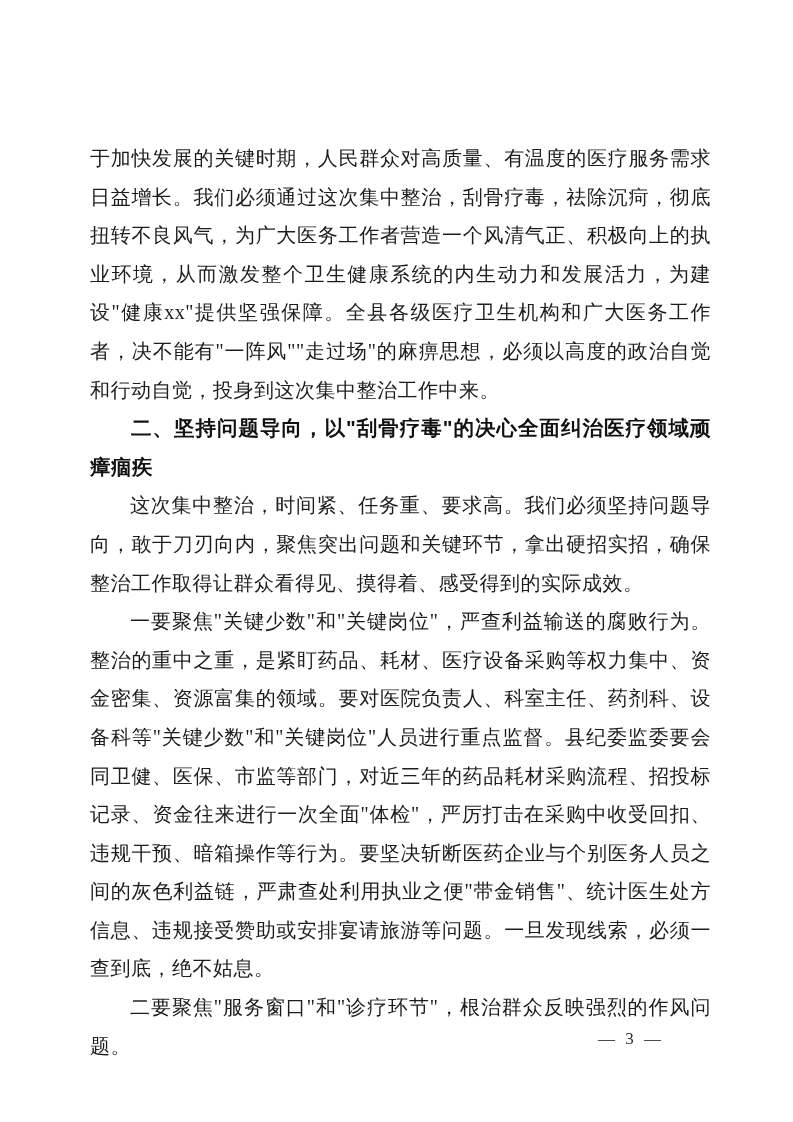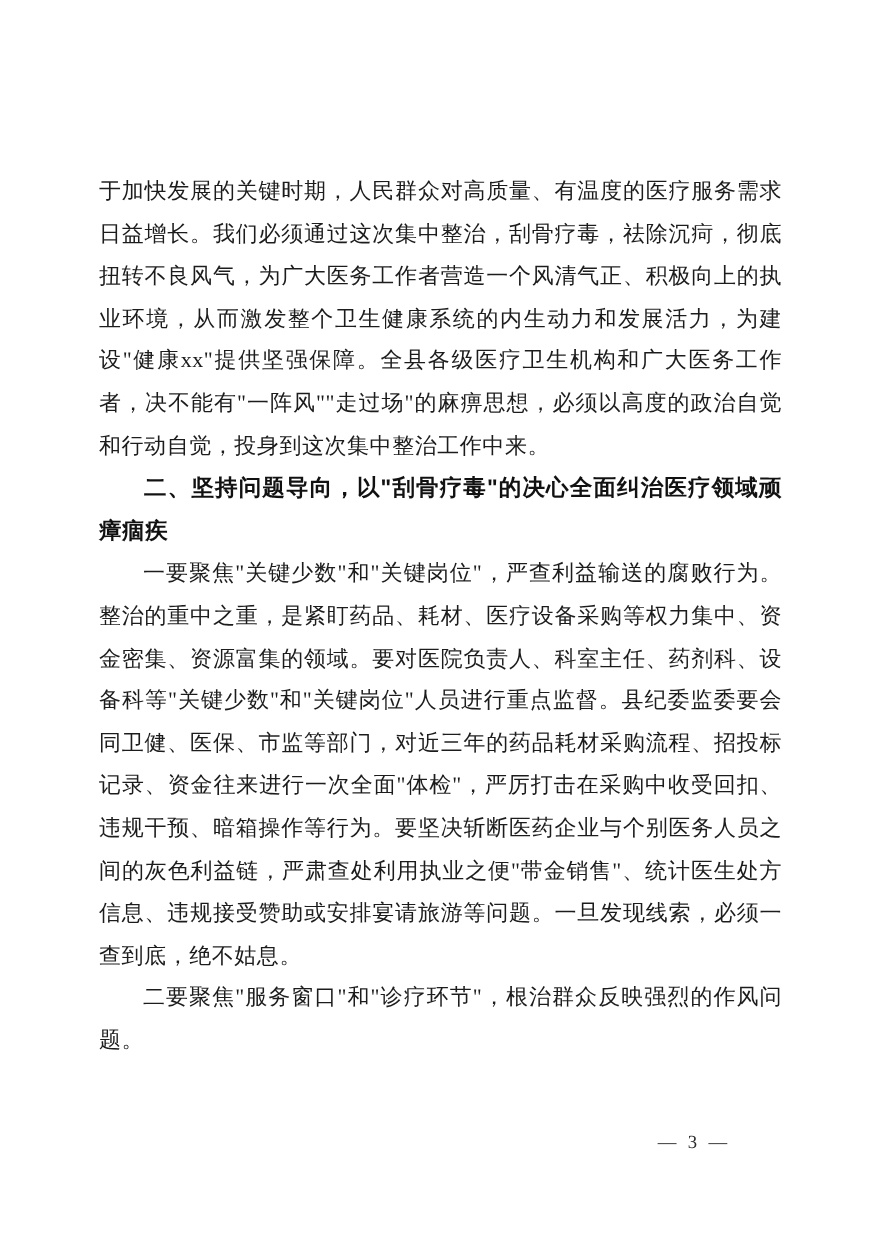--- a/index.html
+++ b/index.html
@@ -12,21 +12,21 @@
     width: 793px;
     height: 1122px;
     background: #ffffff;
     overflow: hidden;
     font-family: "Liberation Serif", "DejaVu Serif", serif;
     color: #1c1c1c;
   }
   .content {
     position: absolute;
     left: 90px;
-    top: 155px;
+    top: 139px;
     width: 621px;
   }
   .para {
     margin: 0;
     font-size: 20px;
     line-height: 38.6px;
     text-align: justify;
     text-justify: inter-ideograph;
     letter-spacing: 0.5px;
     text-indent: 2em;
@@ -57,17 +57,18 @@
     font-family: "Liberation Serif", "DejaVu Serif", serif;
   }
 </style>
 </head>
 <body>
 
 <div class="page">
   <div class="content">
     <p class="para no-indent">于加快发展的关键时期，人民群众对高质量、有温度的医疗服务需求日益增长。我们必须通过这次集中整治，刮骨疗毒，祛除沉疴，彻底扭转不良风气，为广大医务工作者营造一个风清气正、积极向上的执业环境，从而激发整个卫生健康系统的内生动力和发展活力，为建设"健康xx"提供坚强保障。全县各级医疗卫生机构和广大医务工作者，决不能有"一阵风""走过场"的麻痹思想，必须以高度的政治自觉和行动自觉，投身到这次集中整治工作中来。</p>
     <h2 class="heading">二、坚持问题导向，以"刮骨疗毒"的决心全面纠治医疗领域顽瘴痼疾</h2>
+    <p class="para">这次集中整治，时间紧、任务重、要求高。我们必须坚持问题导向，敢于刀刃向内，聚焦突出问题和关键环节，拿出硬招实招，确保整治工作取得让群众看得见、摸得着、感受得到的实际成效。</p>
     <p class="para">一要聚焦"关键少数"和"关键岗位"，严查利益输送的腐败行为。整治的重中之重，是紧盯药品、耗材、医疗设备采购等权力集中、资金密集、资源富集的领域。要对医院负责人、科室主任、药剂科、设备科等"关键少数"和"关键岗位"人员进行重点监督。县纪委监委要会同卫健、医保、市监等部门，对近三年的药品耗材采购流程、招投标记录、资金往来进行一次全面"体检"，严厉打击在采购中收受回扣、违规干预、暗箱操作等行为。要坚决斩断医药企业与个别医务人员之间的灰色利益链，严肃查处利用执业之便"带金销售"、统计医生处方信息、违规接受赞助或安排宴请旅游等问题。一旦发现线索，必须一查到底，绝不姑息。</p>
     <p class="para">二要聚焦"服务窗口"和"诊疗环节"，根治群众反映强烈的作风问题。</p>
   </div>
   <div class="page-footer">— 3 —</div>
 </div>
 
 </body></html>

